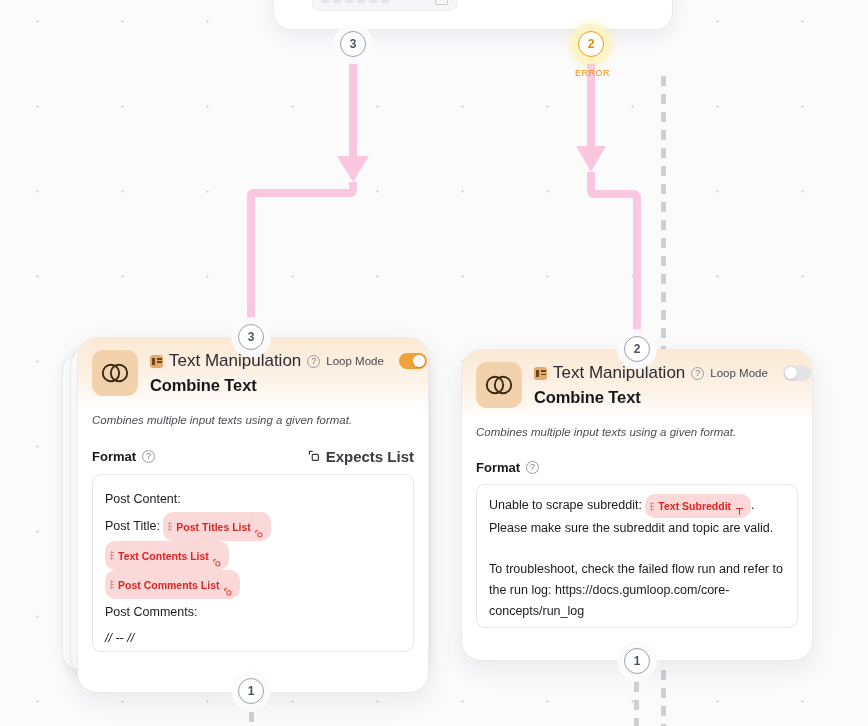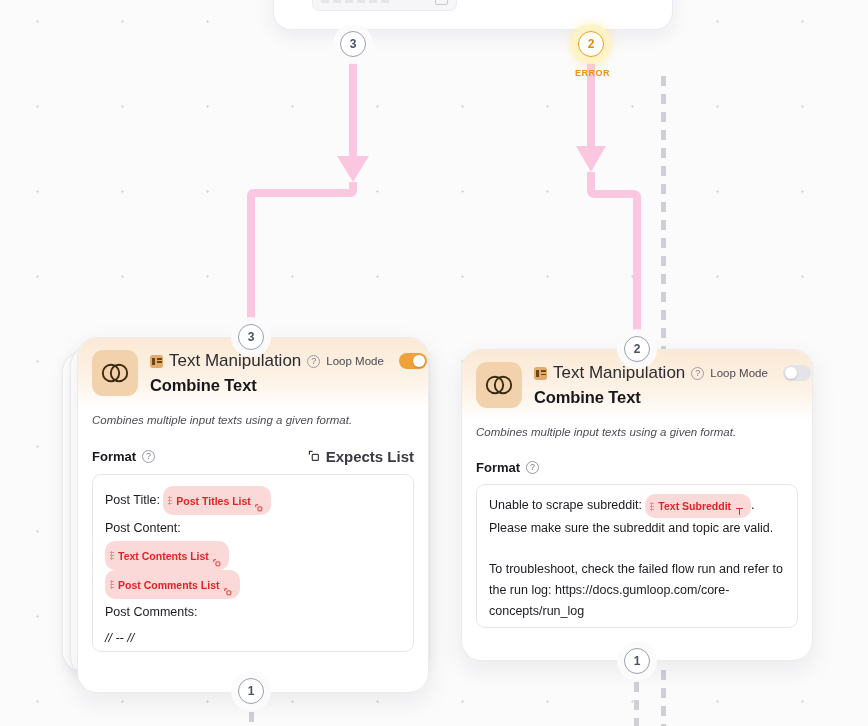--- a/index.html
+++ b/index.html
@@ -64,21 +64,21 @@
     box-shadow: 0 0 0 7px rgba(251,251,252,.95);
     z-index: 6;
   }
   .node-dot.error {
     border-color: #f59e0b;
     color: #e58b08;
     box-shadow: 0 0 0 7px rgba(254,243,199,.95), 0 0 10px 7px rgba(253,224,126,.55);
   }
   .err-label {
     position: absolute;
-    font-size: 9px; font-weight: 700; letter-spacing: .5px;
+    font-size: 9px; font-weight: 400; letter-spacing: .5px;
     color: #f0910c;
     z-index: 6;
   }
 
   
   .dash-guide {
     position: absolute;
     width: 5px;
     background-image: linear-gradient(#cfcfd6 0 10px, transparent 10px 18px);
     background-size: 5px 18px;
@@ -292,31 +292,31 @@
       <span class="expects">
         <svg width="13" height="13" viewBox="0 0 14 14" fill="none">
           <path d="M1.5 4.5 L1.5 1.5 L4.5 1.5" stroke="#3a3a42" stroke-width="1.3" stroke-linecap="round"></path>
           <rect x="4.6" y="4.6" width="6.6" height="6.6" rx="1.1" stroke="#3a3a42" stroke-width="1.3"></rect>
         </svg>
         <span>Expects List</span>
       </span>
     </div>
 
     <div class="field-box" style="height:178px;">
+      <div>Post Content:</div>
       <div>
         <span>Post Title: </span><span class="chip">
             <span class="grip"></span>
             <span>Post Titles List</span>
             <span class="tail"><svg width="9" height="9" viewBox="0 0 12 12" fill="none">
                 <path d="M1 3.6 L1 1 L3.6 1" stroke="#e02424" stroke-width="1.2" stroke-linecap="round"></path>
                 <rect x="3.9" y="3.9" width="5.2" height="5.2" rx="1" stroke="#e02424" stroke-width="1.2"></rect>
               </svg></span>
           </span>
       </div>
-      <div>Post Content:</div>
       <div>
         <span class="chip">
             <span class="grip"></span>
             <span>Text Contents List</span>
             <span class="tail"><svg width="9" height="9" viewBox="0 0 12 12" fill="none">
                 <path d="M1 3.6 L1 1 L3.6 1" stroke="#e02424" stroke-width="1.2" stroke-linecap="round"></path>
                 <rect x="3.9" y="3.9" width="5.2" height="5.2" rx="1" stroke="#e02424" stroke-width="1.2"></rect>
               </svg></span>
           </span>
       </div>

